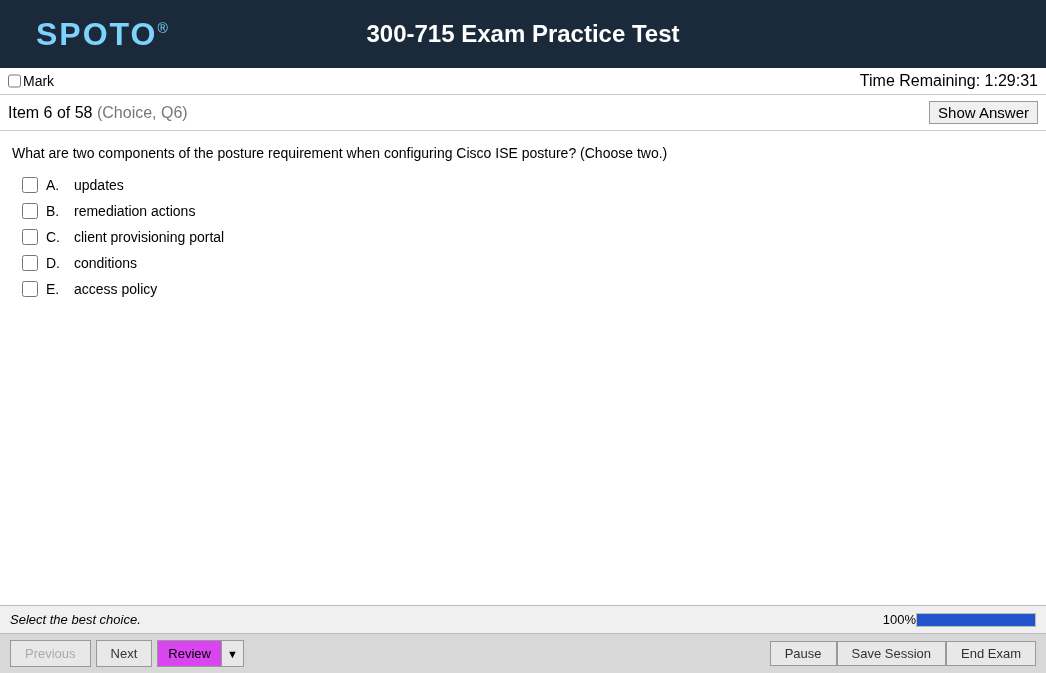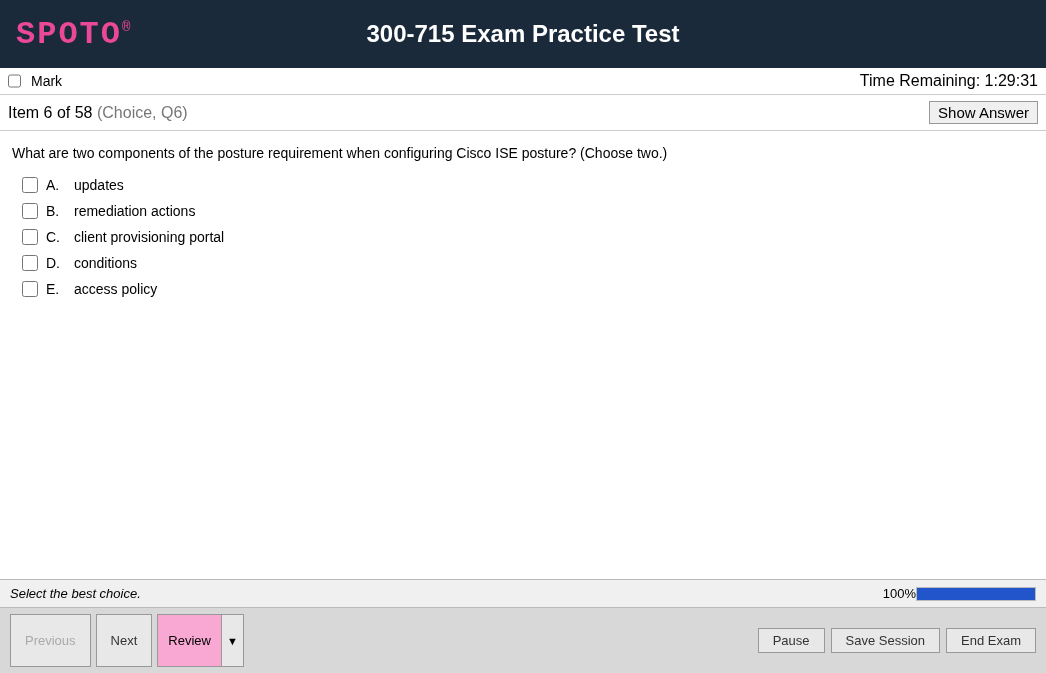--- a/index.html
+++ b/index.html
@@ -19,26 +19,25 @@
       background: #1a2a3a;
       color: white;
       display: flex;
       align-items: center;
       justify-content: center;
       padding: 12px 20px;
       min-height: 68px;
     }
     .header-logo {
       position: absolute;
-      left: 16px;
+      left: 36px;
       font-size: 32px;
       font-weight: 900;
       letter-spacing: 2px;
-      color: #ec4899;
-      font-family: Liberation Mono, monospace;
+      color: #7dd3fc;
     }
     .header-logo sup {
       font-size: 14px;
       font-weight: normal;
     }
     .header-title {
       font-size: 24px;
       font-weight: bold;
       color: white;
     }
@@ -47,21 +46,21 @@
     .top-bar {
       display: flex;
       justify-content: space-between;
       align-items: center;
       padding: 4px 8px;
       border-bottom: 1px solid #ccc;
       background: #fff;
     }
     .mark-area {
       display: flex;
-      gap: 10px;
+      gap: 2px;
     }
     .time-remaining {
       font-size: 16px;
       color: #000;
     }
 
     
     .item-bar {
       display: flex;
       justify-content: space-between;
@@ -165,42 +164,41 @@
       align-items: center;
       padding: 6px 10px;
       min-height: 40px;
     }
     .bottom-left {
       display: flex;
       gap: 5px;
     }
     .bottom-right {
       display: flex;
-      gap: 6px;
     }
     .btn {
       border: 1px solid #999;
       background: #e8e8e8;
       padding: 4px 14px;
       font-size: 13px;
       cursor: pointer;
       color: #333;
     }
     .btn:disabled {
       color: #aaa;
       cursor: default;
     }
     .review-btn-group {
       display: flex;
       align-items: stretch;
     }
     .review-main {
       border: 1px solid #999;
-      background: #f9a8d4;
-      padding: 18px 10px;
+      background: #d946ef;
+      padding: 5px 10px;
       font-size: 13px;
       cursor: pointer;
       border-right: none;
     }
     .review-dropdown {
       border: 1px solid #999;
       background: #e8e8e8;
       padding: 4px 5px;
       font-size: 11px;
       cursor: pointer;

